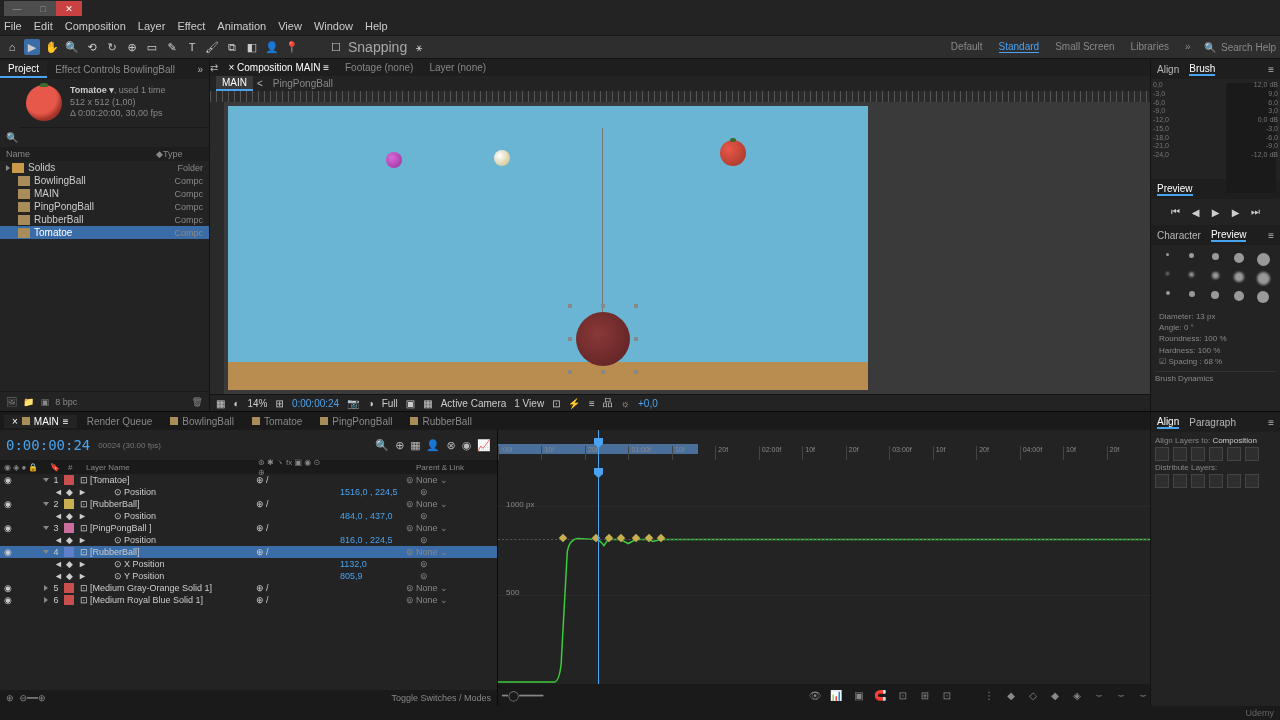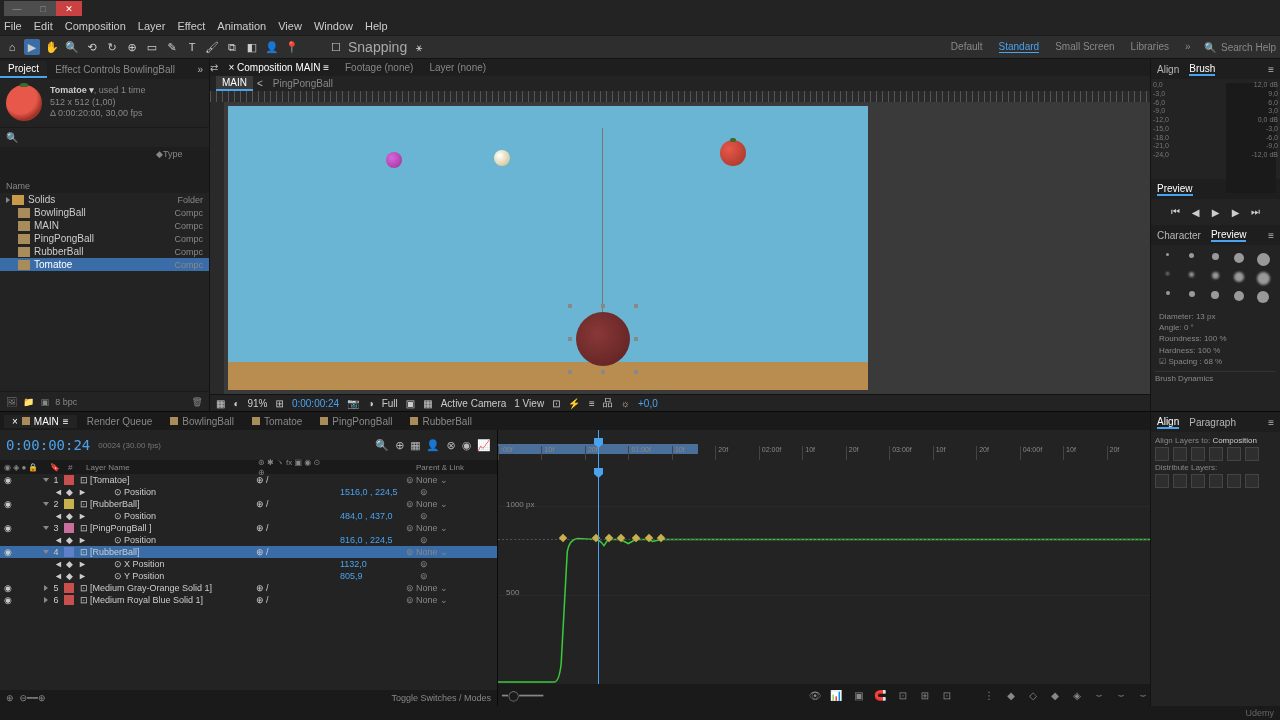--- a/index.html
+++ b/index.html
@@ -18,28 +18,28 @@
 .workspace-row { display: flex; gap: 16px; margin-left: auto; font-size: 10px; color: #888; }
 .workspace-row span.active { color: #4aa3ef; border-bottom: 1px solid #4aa3ef; }
 .search-help { margin-left: 10px; color: #888; font-size: 10px; display: flex; align-items: center; gap: 4px; }
 
 .main-area { display: flex; height: 352px; }
 .project-panel { width: 210px; background: #232323; display: flex; flex-direction: column; border-right: 1px solid #131313; }
 .panel-tabs { height: 20px; display: flex; align-items: center; font-size: 10px; background: #1e1e1e; }
 .ptab { padding: 2px 8px; color: #888; }
 .ptab.active { color: #fff; background: #232323; border-bottom: 2px solid #4aa3ef; }
 .ptab-x { margin-left: auto; padding: 0 6px; }
-.asset-header { display: flex; padding: 6px; gap: 8px; border-bottom: 1px solid #1a1a1a; }
+.asset-header { display: flex; padding: 6px; gap: 8px; border-bottom: 1px solid #1a1a1a; margin-left: 20px; }
 .asset-thumb { width: 36px; height: 36px; background: radial-gradient(circle at 40% 35%, #e8584a 50%, #a03327 70%); border-radius: 50%; position: relative; }
 .asset-thumb::after { content: ''; position: absolute; width: 8px; height: 4px; background: #3a6b2a; border-radius: 40% 40% 20% 20%; top: -2px; left: 14px; }
 .asset-info { font-size: 9px; color: #ccc; line-height: 1.3; }
 .asset-info .sub { color: #888; }
 .search-row { padding: 4px 6px; display: flex; align-items: center; color: #888; }
 .proj-list-head { display: flex; font-size: 9px; color: #888; padding: 2px 6px; background: #1e1e1e; }
-.proj-list-head .col1 { flex: 1; margin-top: 32px; }
+.proj-list-head .col1 { flex: 1; }
 .proj-list { flex: 1; overflow: auto; }
 .proj-item { display: flex; align-items: center; padding: 1px 6px; font-size: 10px; color: #ccc; }
 .proj-item.selected { background: #3a6da8; color: #fff; }
 .proj-item .indent { width: 12px; }
 .proj-item .icon { width: 12px; height: 10px; margin-right: 4px; }
 .folder-ic { background: #c99a4a; }
 .comp-ic { background: #a88c5a; }
 .proj-item .type { margin-left: auto; color: #888; font-size: 9px; }
 .proj-footer { height: 20px; border-top: 1px solid #1a1a1a; display: flex; align-items: center; padding: 0 6px; gap: 6px; font-size: 9px; color: #888; }
 
@@ -292,21 +292,21 @@
           <div class="sel-h" style="bottom:-2px;left:-2px"></div>
           <div class="sel-h" style="bottom:-2px;left:31px"></div>
           <div class="sel-h" style="bottom:-2px;right:-2px"></div>
         </div>
       </div>
       <div class="canvas-dark"></div>
     </div>
     <div class="viewer-footer">
       <span>▦</span>
       <span>◐</span>
-      <span>91%</span>
+      <span>14%</span>
       <span>⊞</span>
       <span class="blue">0:00:00:24</span>
       <span>📷</span>
       <span>◑</span>
       <span>Full</span>
       <span>▣</span>
       <span>▦</span>
       <span>Active Camera</span>
       <span>1 View</span>
       <span>⊡</span>

